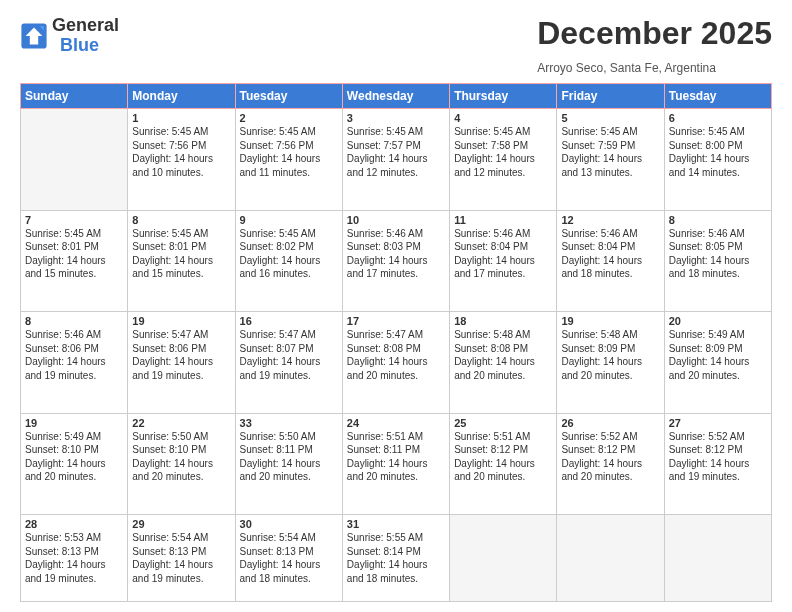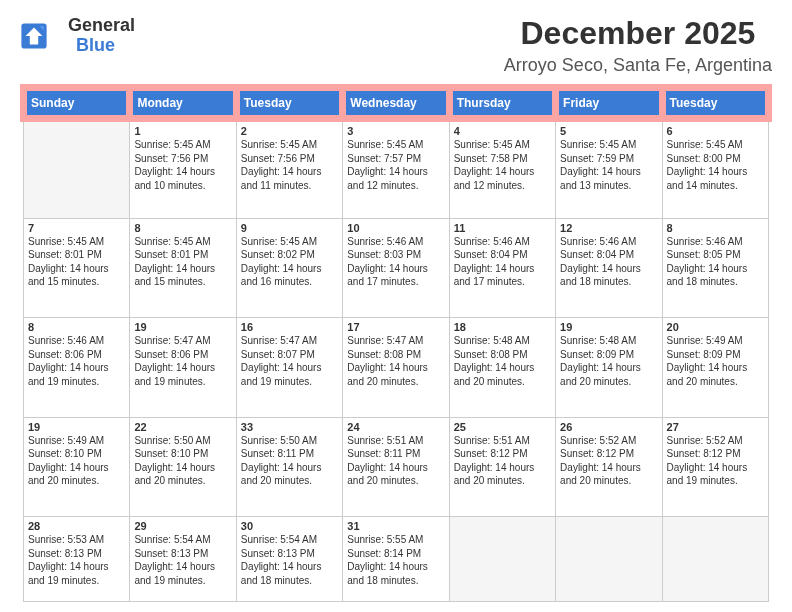--- a/index.html
+++ b/index.html
@@ -19,65 +19,65 @@
     }
     .header {
       display: flex;
       justify-content: space-between;
       align-items: flex-start;
       margin-bottom: 8px;
     }
     .logo {
       display: flex;
       align-items: center;
-      gap: 20px;
+      gap: 4px;
     }
     .logo-text {
       font-size: 18px;
       font-weight: bold;
       color: #333;
       line-height: 1.1;
     }
     .logo-text span {
       color: #3a7bd5;
       margin-left: 8px;
     }
     .logo-icon {
       width: 28px;
       height: 28px;
     }
     .title-block {
-      text-align: center;
+      text-align: left;
     }
     .month-title {
       font-size: 32px;
       font-weight: bold;
       color: #333;
       line-height: 1.1;
     }
     .subtitle {
-      font-size: 18px;
+      font-size: 12px;
       color: #555;
-      margin-top: 4px;
+      margin-top: 10px;
     }
     .calendar {
       flex: 1;
       border: 1px solid #ccc;
       border-collapse: collapse;
       width: 100%;
       table-layout: fixed;
     }
     .calendar th {
       background: #3a7bd5;
       color: #fff;
       font-size: 12px;
       font-weight: bold;
       padding: 5px 4px;
       text-align: left;
-      border: 7px solid #fca5a5;
+      border: 1px solid #fca5a5;
     }
     .calendar td {
       border: 1px solid #ccc;
       vertical-align: top;
       padding: 3px 4px;
       font-size: 9.5px;
       color: #333;
       width: calc(100% / 7);
       background: #fff;
     }

